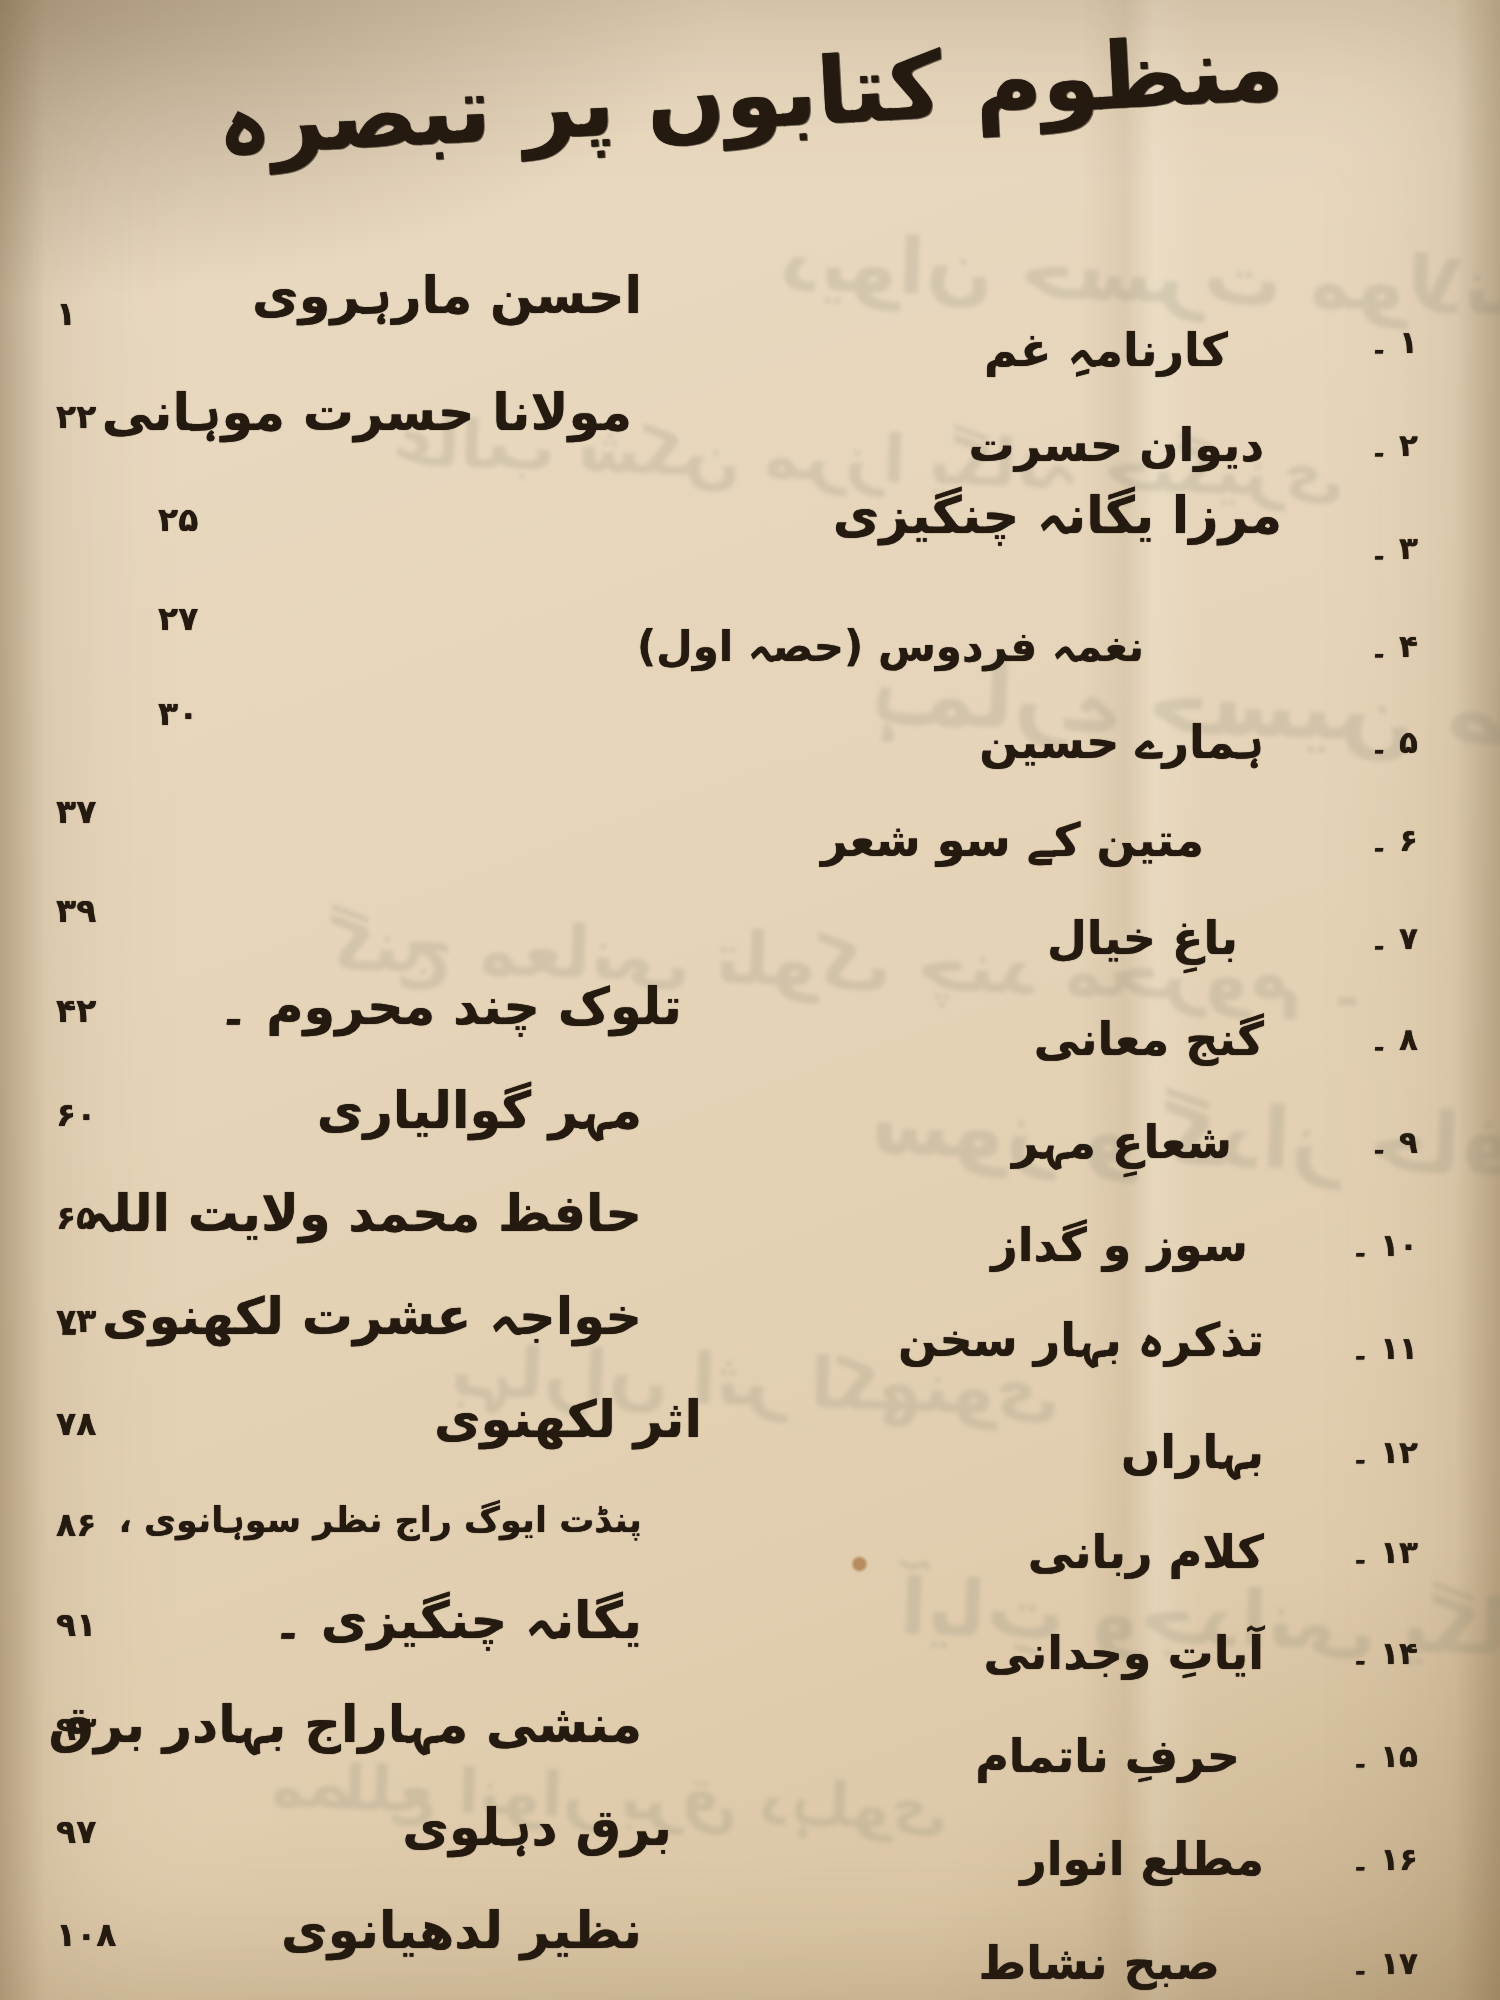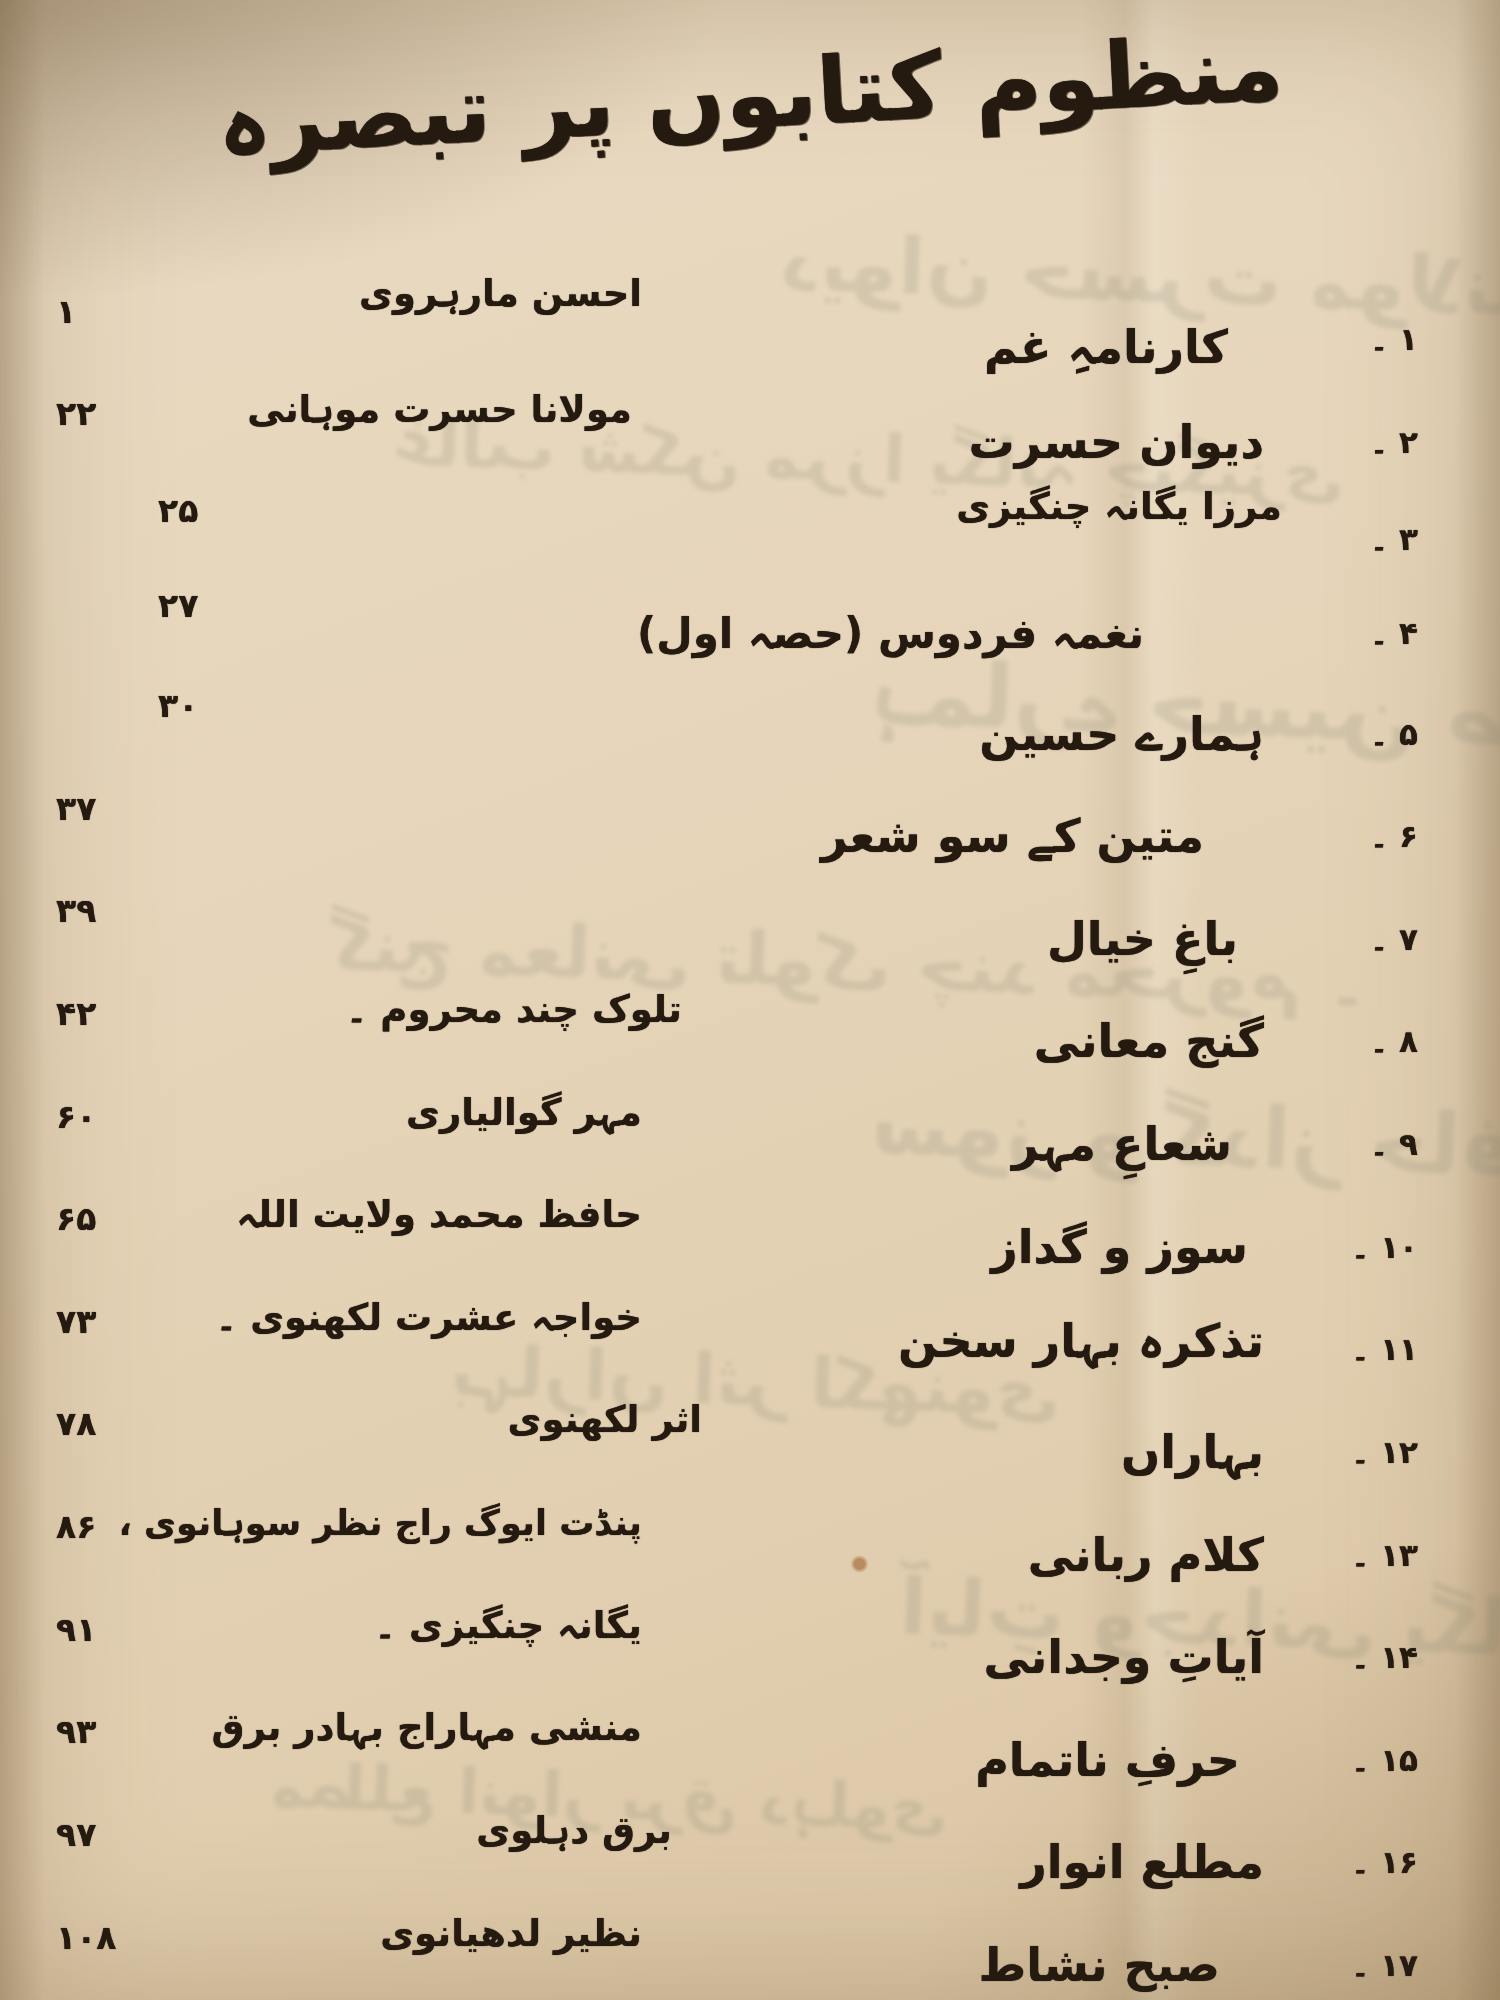--- a/index.html
+++ b/index.html
@@ -61,21 +61,21 @@
     position:relative;top:12px;
     letter-spacing:6px;
   }
   .booktitle{
     font-size:46px;font-weight:bold;
     padding-inline-start:78px;
     position:relative;top:12px;
     white-space:nowrap;
   }
   .author{
-    font-size:37px;font-weight:bold;
+    font-size:51px;font-weight:bold;
     padding-inline-start:60px;
     position:relative;top:-20px;
     white-space:nowrap;
   }
   .pageno{
     direction:ltr;text-align:left;
     font-size:33px;font-weight:bold;
     padding-left:16px;
     position:relative;top:-16px;
     letter-spacing:2px;

